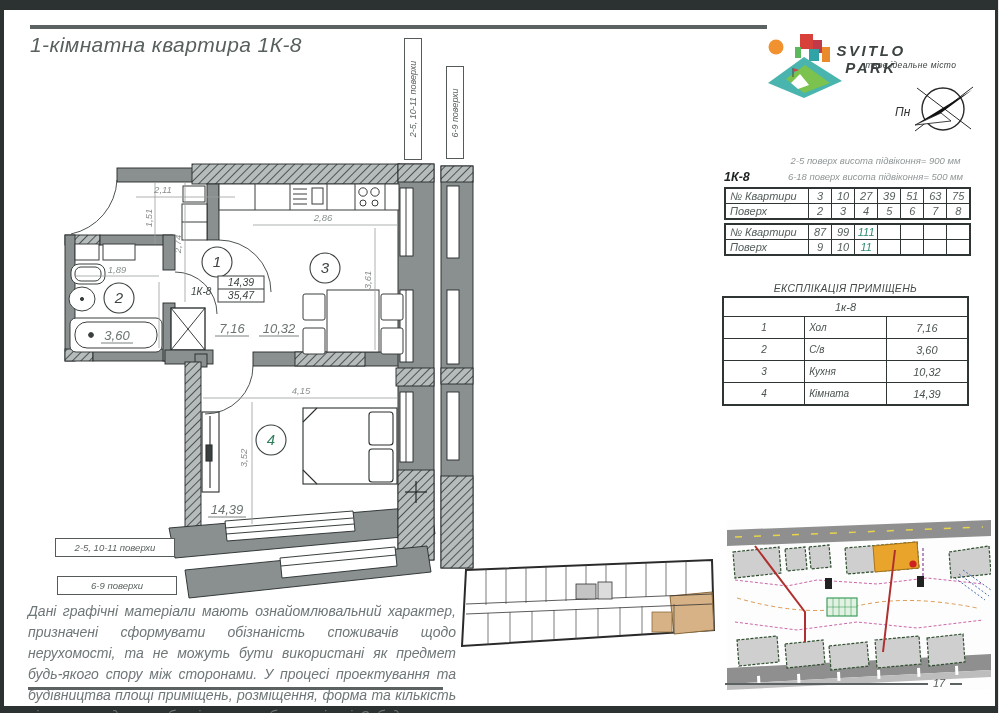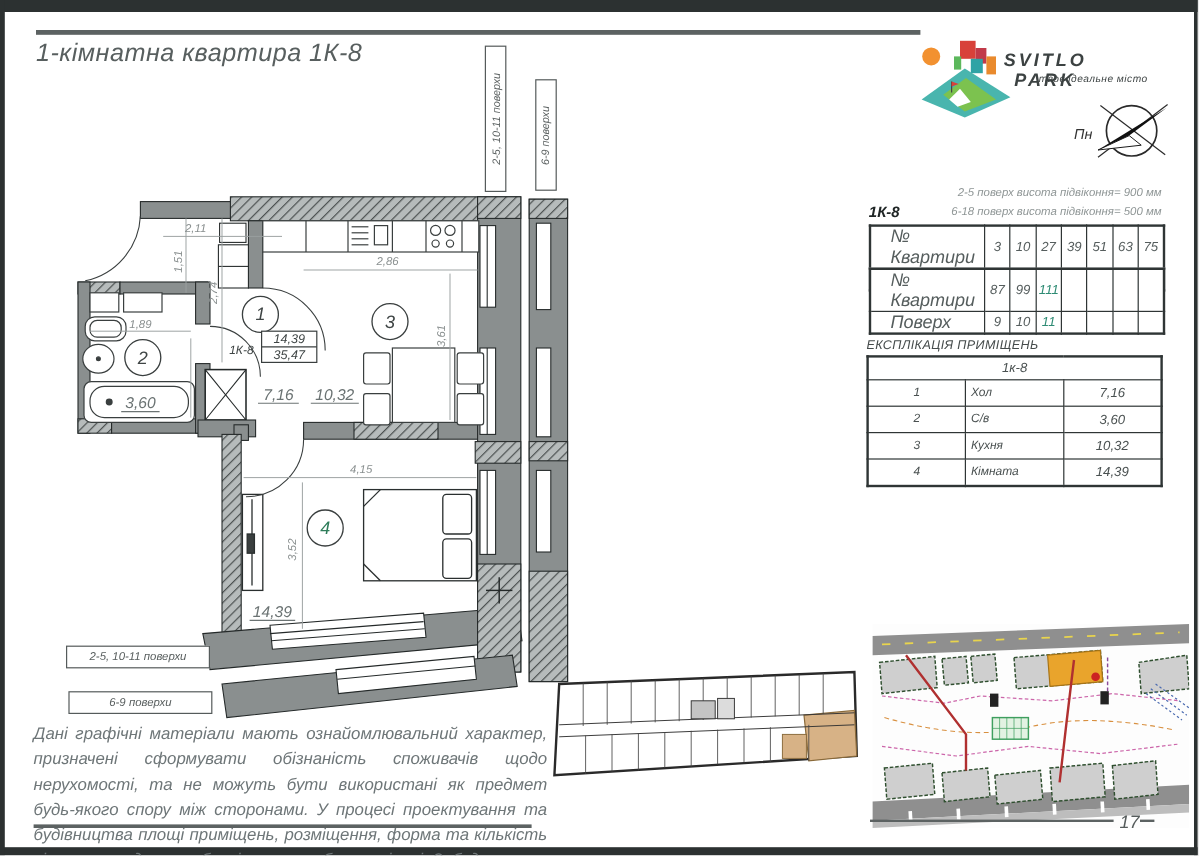--- a/index.html
+++ b/index.html
@@ -13,39 +13,39 @@
   .title{font-size:21px;color:#585f5f;letter-spacing:.4px;}
   
   .vtag{border:1px solid #555b5b;display:flex;align-items:center;justify-content:center;background:#fff;}
   .vtag span{transform:rotate(-90deg);white-space:nowrap;font-size:9px;color:#595f5f;}
   .btag{border:1px solid #555b5b;display:flex;align-items:center;justify-content:center;
         font-size:9.5px;color:#595f5f;background:#fff;}
   
   .brandname{font-size:15px;font-weight:bold;letter-spacing:2.5px;color:#3c4242;text-align:center;}
   .brandtag{font-size:8.5px;letter-spacing:.4px;color:#3c4242;text-align:center;}
   
-  .note{font-size:9.5px;color:#8f9696;text-align:right;width:185px;}
+  .note{font-size:9.5px;color:#8f9696;text-align:center;width:185px;}
   .unitcode{font-size:12.5px;font-weight:bold;color:#202626;}
   
   table.apts{border-collapse:collapse;table-layout:fixed;width:247px;background:#fff;}
   table.apts td{border:1px solid #2f3535;height:14px;padding:0 2px;font-size:11px;color:#555d5d;text-align:center;overflow:hidden;}
-  table.apts td.lbl{font-size:15px;text-align:left;padding-left:16px;width:76px;color:#555d5d;}
+  table.apts td.lbl{font-size:11px;text-align:left;padding-left:4px;width:76px;color:#555d5d;}
   table.apts{border:2px solid #2f3535;}
   td.hl{color:#2e8b74 !important;}
   
-  .expl-title{font-size:10.5px;letter-spacing:.3px;color:#454b4b;text-align:left;}
+  .expl-title{font-size:10.5px;letter-spacing:.3px;color:#454b4b;text-align:center;}
   table.expl{border-collapse:collapse;table-layout:fixed;width:247px;border:2px solid #2f3535;background:#fff;}
   table.expl td{border:1px solid #2f3535;font-size:10px;color:#4a5151;padding:0 4px;height:21px;}
   table.expl tr.hdr td{height:18px;text-align:center;font-size:11px;}
   table.expl td.num{width:18px;text-align:center;}
   table.expl td.area{width:62px;text-align:center;font-size:11px;}
   table.expl td.tot{padding-left:26px;}
   
   .disc{font-size:14px;line-height:1.5;color:#6e7678;text-align:justify;}
-  .pageno{font-size:15px;color:#565c5c;}
+  .pageno{font-size:11px;color:#565c5c;}
   svg text{font-family:"Liberation Sans",sans-serif;}
 </style>
 </head>
 <body>
 
 <div class="page">
 
   <div class="abs frame" style="left:0;top:0;width:999px;height:10px;"></div>
   <div class="abs frame" style="left:0;top:706px;width:999px;height:7px;"></div>
   <div class="abs frame" style="left:0;top:0;width:4px;height:713px;"></div>

